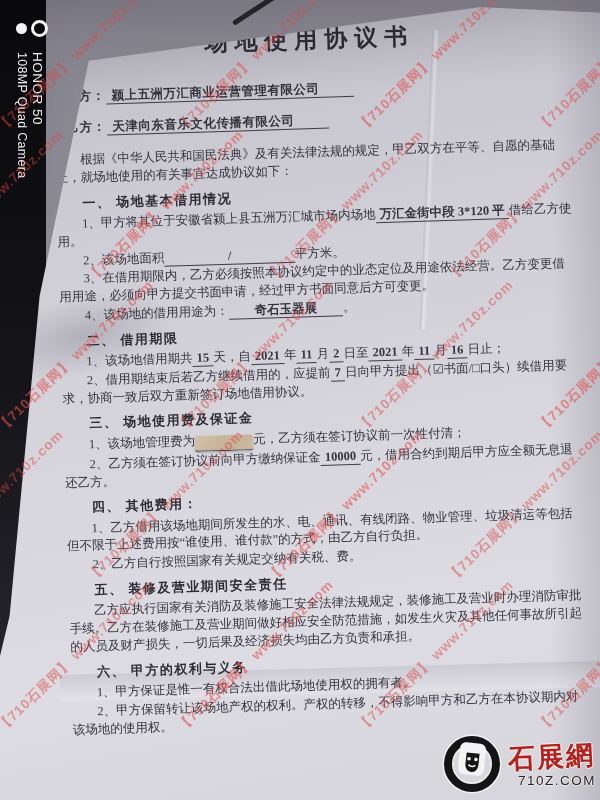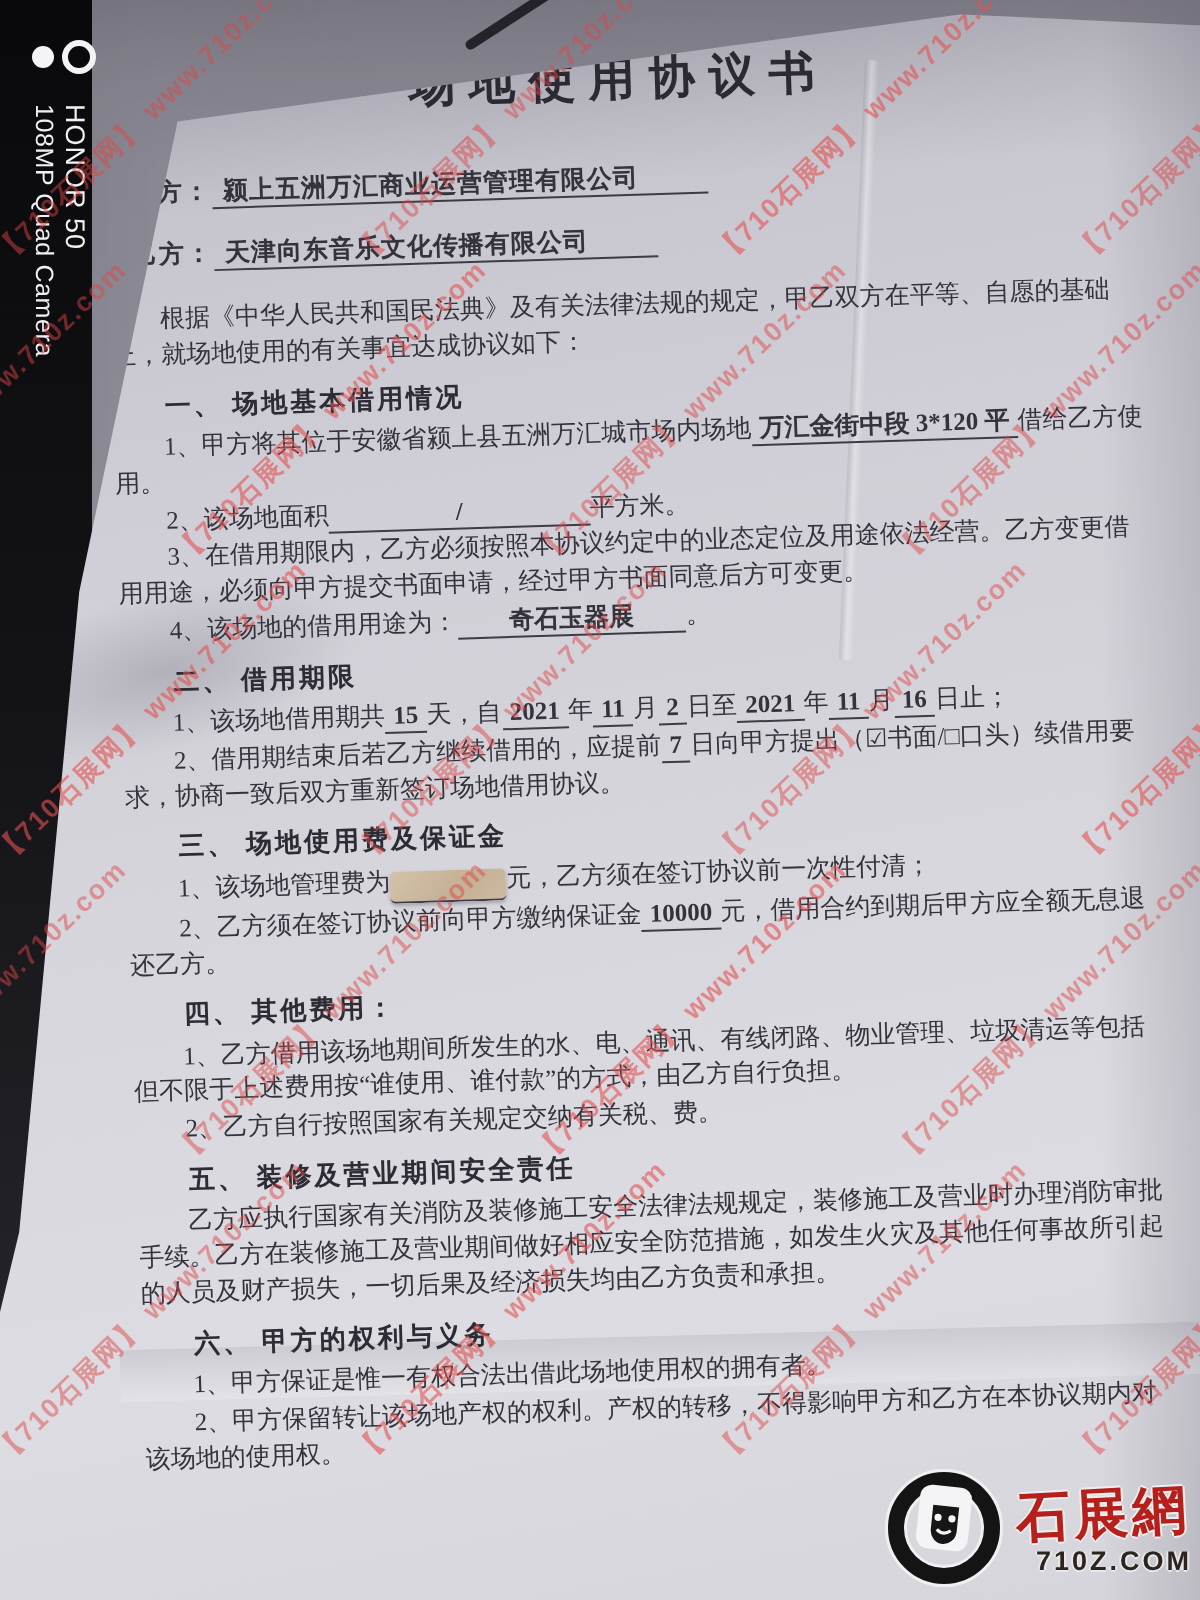--- a/index.html
+++ b/index.html
@@ -63,21 +63,21 @@
   .wm-layer{position:absolute;inset:0;pointer-events:none;overflow:hidden;}
   .wm{position:absolute;transform:rotate(-44deg);transform-origin:left center;white-space:nowrap;
     font-family:"Liberation Sans","DejaVu Sans",sans-serif;font-weight:bold;font-size:13.5px;
     color:rgba(221,70,70,.48);letter-spacing:1px;}
   
   .logo{position:absolute;left:442px;top:733px;width:156px;height:64px;}
   .logo svg{position:absolute;left:0;top:0;}
   .logo-name{position:absolute;left:66px;top:6px;font-size:27px;font-weight:bold;color:#b51f1c;
     letter-spacing:2px;transform:rotate(-3deg);
     text-shadow:1px 0 0 #eee,-1px 0 0 #eee,0 1px 0 #eee,0 -1px 0 #eee;}
-  .logo-domain{position:absolute;left:76px;top:40px;font-size:13.5px;font-weight:bold;color:#2d241f;
+  .logo-domain{position:absolute;left:76px;top:40px;font-size:13.5px;font-weight:normal;color:#2d241f;
     font-family:"Liberation Sans","DejaVu Sans",sans-serif;letter-spacing:1.5px;
     text-shadow:1px 0 0 #e8e8ea,-1px 0 0 #e8e8ea,0 1px 0 #e8e8ea;text-align:right;}
 </style>
 </head>
 <body>
 
 <div class="stage">
 
   <div class="strip">
     <div class="dot-filled"></div>

